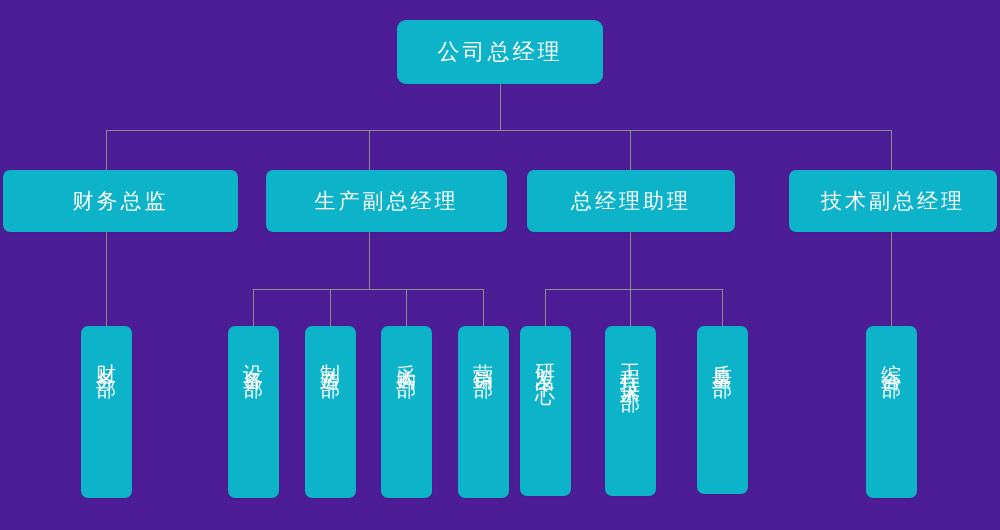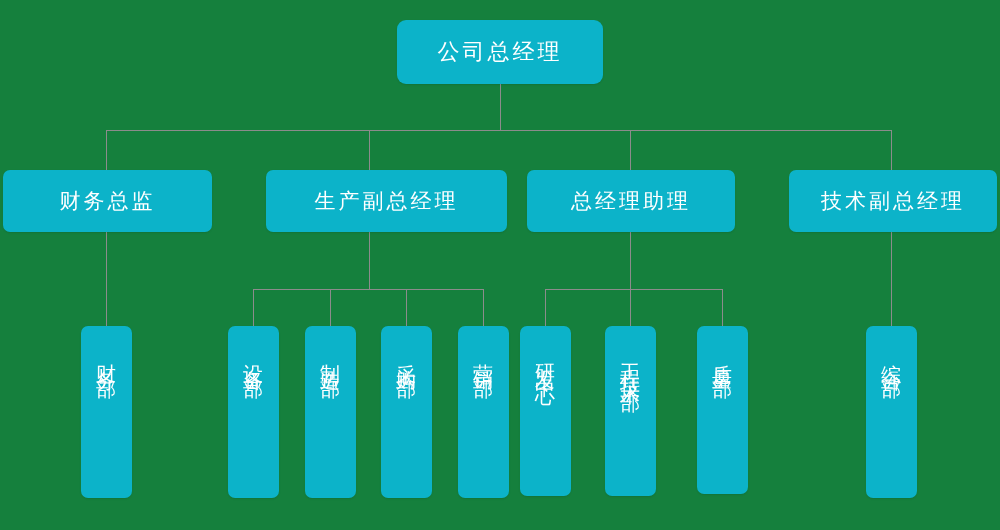--- a/index.html
+++ b/index.html
@@ -7,21 +7,21 @@
     padding: 0;
     background: #ffffff;
   }
   body {
     font-family: "DejaVu Sans", "Liberation Sans", sans-serif;
   }
   #org-chart {
     position: relative;
     width: 1000px;
     height: 530px;
-    background: #15803d;
+    background: #4c1d95;
     overflow: hidden;
     font-family: Liberation Serif, serif;
   }
   
   .line {
     position: absolute;
     background: #8c8c8c;
   }
   .line.v { width: 1px; }
   .line.h { height: 1px; }
@@ -103,21 +103,21 @@
   <div class="line v" style="left:545px; top:289px; height:37px;"></div>
   <div class="line v" style="left:630px; top:289px; height:37px;"></div>
   <div class="line v" style="left:722px; top:289px; height:37px;"></div>
 
   <div class="line v" style="left:891px; top:232px; height:94px;"></div>
 
   <div class="node horiz root" style="left:397px; top:20px; width:206px;">
     <span class="node-label">公司总经理</span>
   </div>
 
-  <div class="node horiz" style="left:3px; top:170px; width:209px;">
+  <div class="node horiz" style="left:3px; top:170px; width:235px;">
     <span class="node-label">财务总监</span>
   </div>
 
   <div class="node horiz" style="left:266px; top:170px; width:241px;">
     <span class="node-label">生产副总经理</span>
   </div>
 
   <div class="node horiz" style="left:789px; top:170px; width:208px;">
     <span class="node-label">技术副总经理</span>
   </div>

